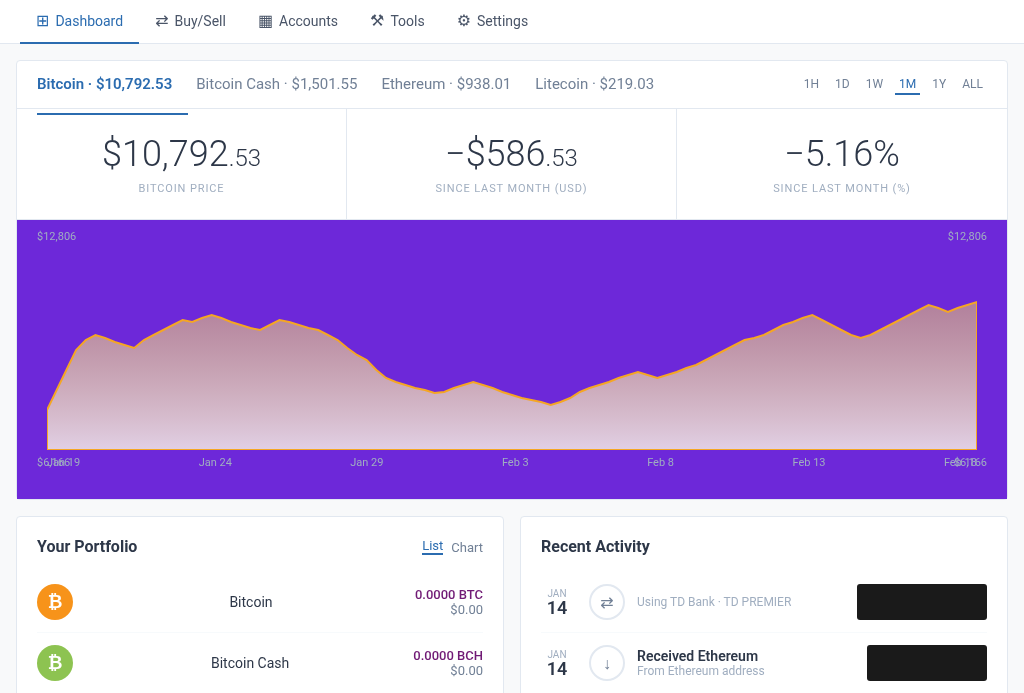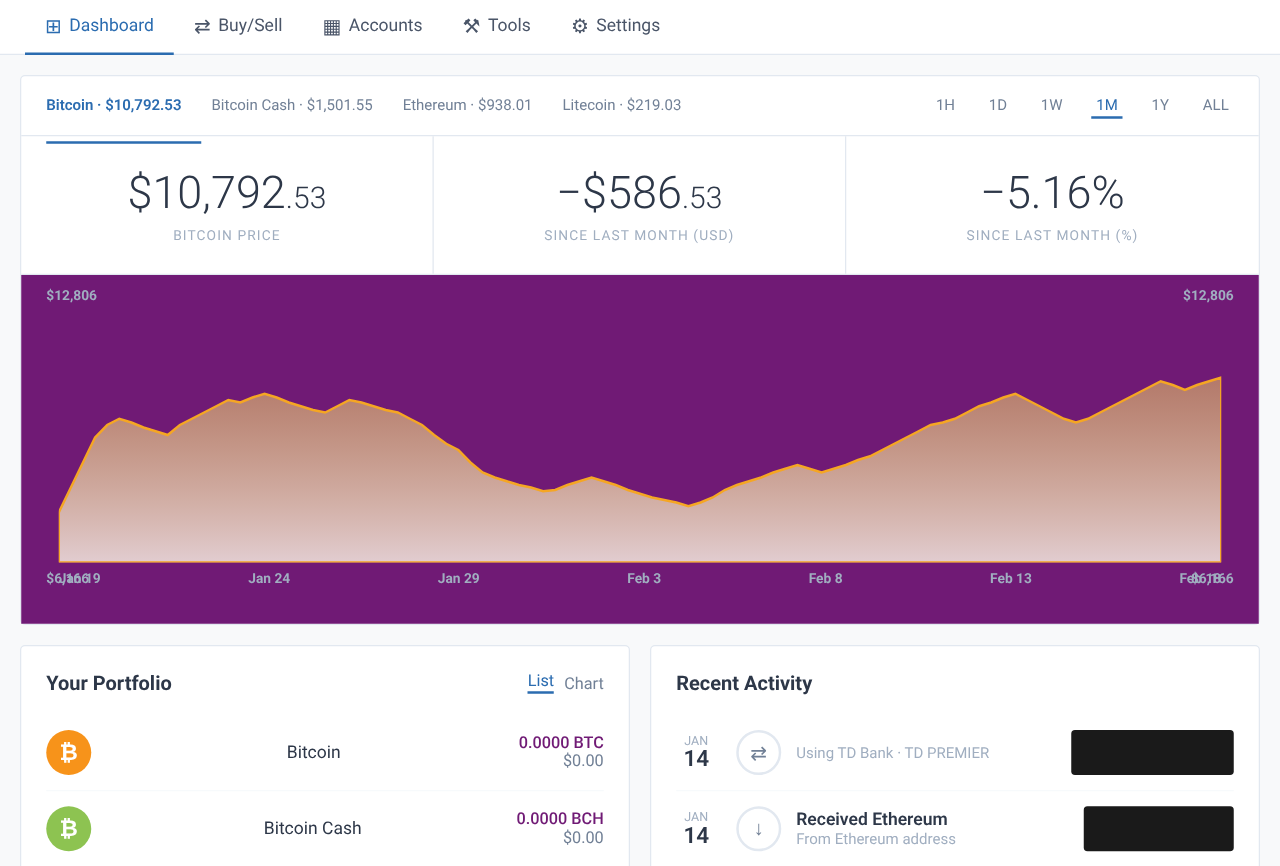--- a/index.html
+++ b/index.html
@@ -50,37 +50,37 @@
     .currency-tabs {
       display: flex;
       align-items: center;
       padding: 0 20px;
       border-bottom: 1px solid #e2e8f0;
       height: 48px;
     }
     .currency-tab {
       padding: 0 16px 0 0;
       margin-right: 8px;
-      font-size: 12px;
+      font-size: 15px;
       color: #718096;
       cursor: pointer;
       height: 60px;
       display: flex;
       align-items: center;
       border-bottom: 2px solid transparent;
     }
     .currency-tab.active {
       color: #2b6cb0;
       border-bottom: 2px solid #2b6cb0;
       font-weight: 600;
     }
     .time-filters {
       margin-left: auto;
       display: flex;
-      gap: 19px;
+      gap: 8px;
       font-size: 12px;
       color: #718096;
     }
     .time-filter {
       cursor: pointer;
       padding: 2px 4px;
     }
     .time-filter.active {
       color: #2b6cb0;
       border-bottom: 2px solid #2b6cb0;
@@ -112,22 +112,21 @@
       color: #a0aec0;
       letter-spacing: 0.08em;
       margin-top: 6px;
       text-transform: uppercase;
     }
 
     
     .chart-area {
       position: relative;
       padding: 10px 20px 30px 20px;
-      background: #701a75;
-      font-weight: bold;
+      background: #6d28d9;
     }
     .chart-y-labels {
       position: absolute;
       left: 20px;
       top: 10px;
       bottom: 30px;
       display: flex;
       flex-direction: column;
       justify-content: space-between;
       font-size: 11px;

